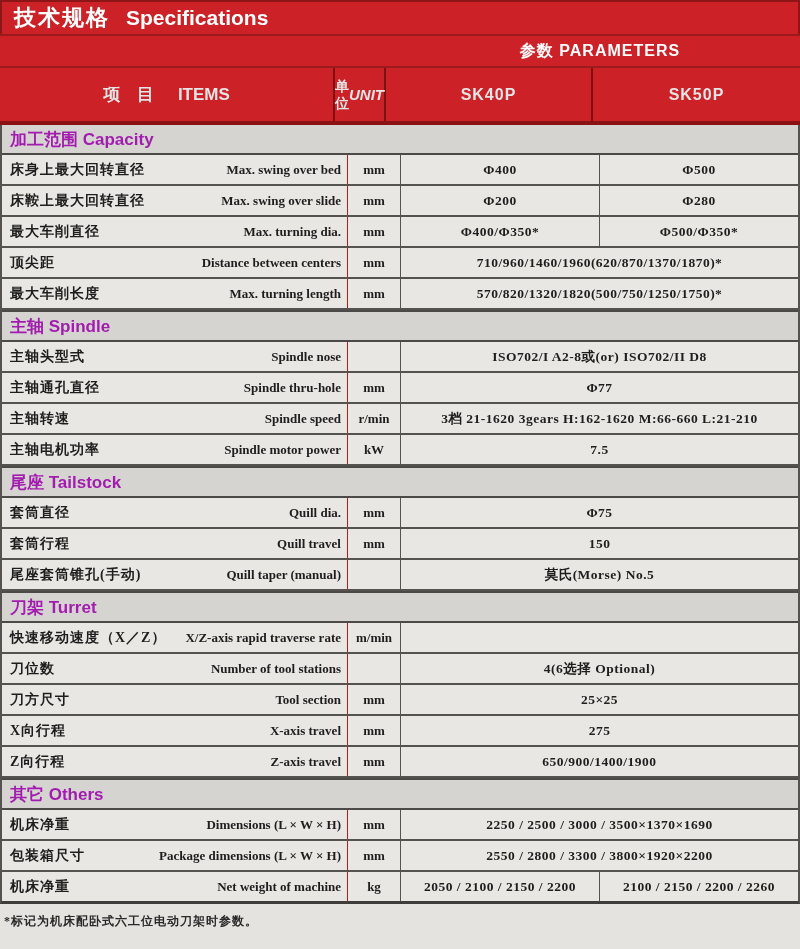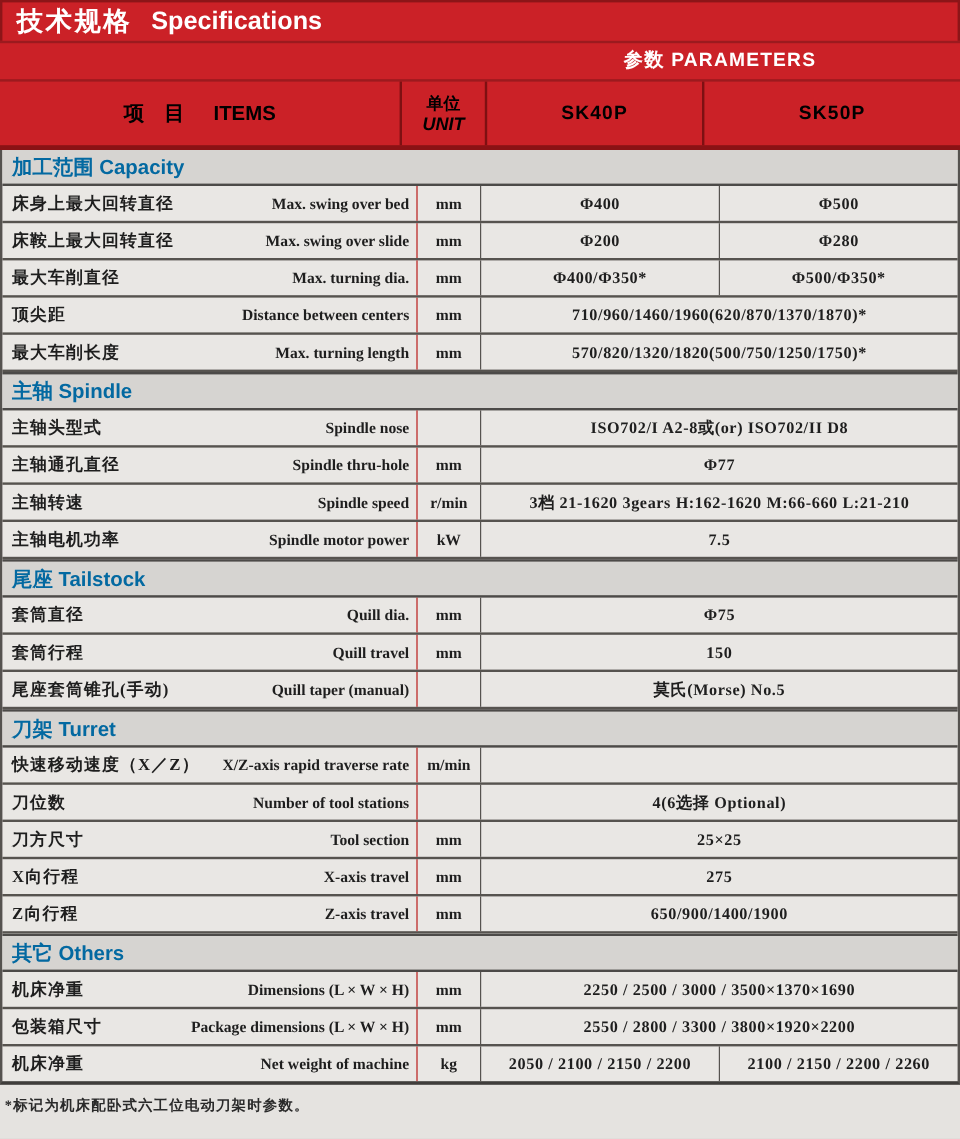--- a/index.html
+++ b/index.html
@@ -19,38 +19,38 @@
   .title-en{font-size:21px;}
   .params-band{height:30px;border-top:2px solid #9c1a1e;position:relative;}
   .params-label{
     position:absolute;left:420px;width:360px;top:0;line-height:30px;text-align:center;
     color:#fff;font-family:"Liberation Sans",sans-serif;font-weight:bold;font-size:16px;letter-spacing:1px;
   }
   .cols-band{
     height:53px;border-top:2px solid #9c1a1e;border-bottom:4px solid #8a1215;
     display:flex;box-sizing:content-box;
   }
-  .cols-band>div{display:flex;align-items:center;justify-content:center;color:#000000;
+  .cols-band>div{display:flex;align-items:center;justify-content:center;color:#e5e5e5;
     font-family:"Liberation Sans",sans-serif;font-weight:bold;box-sizing:border-box;}
   .col-items{width:333px;gap:18px;font-size:17px;}
   .col-items .zh{letter-spacing:6px;}
-  .col-unit{width:73px;flex-direction:column;border-left:2px solid #7e1012;border-right:2px solid #7e1012;
+  .col-unit{width:53px;flex-direction:row;border-left:2px solid #7e1012;border-right:2px solid #7e1012;
     font-size:14px;line-height:17px;}
   .col-unit .en{font-style:italic;font-size:15px;}
-  .col-m1{width:179px;font-size:16px;letter-spacing:1px;}
+  .col-m1{width:205px;font-size:16px;letter-spacing:1px;}
   .col-m2{flex:1;border-left:2px solid #7e1012;font-size:16px;letter-spacing:1px;}
   
   .tbody{
     background:#e9e7e4;border-left:2px solid #55524f;border-right:2px solid #55524f;
     border-bottom:3px solid #3f3d3b;box-sizing:border-box;
   }
   .sec{
     height:28px;background:#d6d4d1;border-top:2px solid #4c4a48;border-bottom:2px solid #4c4a48;
     display:flex;align-items:center;padding:0 8px;
-    font-family:"Liberation Sans",sans-serif;font-weight:bold;font-size:17px;color:#0369a1;
+    font-family:"Liberation Sans",sans-serif;font-weight:bold;font-size:17px;color:#a21caf;
   }
   .sec:first-child{border-top:none;}
   .row{height:29px;display:flex;border-bottom:2px solid #56534f;box-sizing:content-box;font-weight:bold;}
   .row:last-child{border-bottom:none;}
   .lab{width:346px;box-sizing:border-box;border-right:1px solid #b91c1c;
     display:flex;align-items:center;justify-content:space-between;padding:0 6px 0 8px;}
   .lz{font-size:14px;letter-spacing:1px;}
   .le{font-size:13px;}
   .unit{width:53px;box-sizing:border-box;border-right:1px solid #56534f;
     display:flex;align-items:center;justify-content:center;font-size:13px;}

